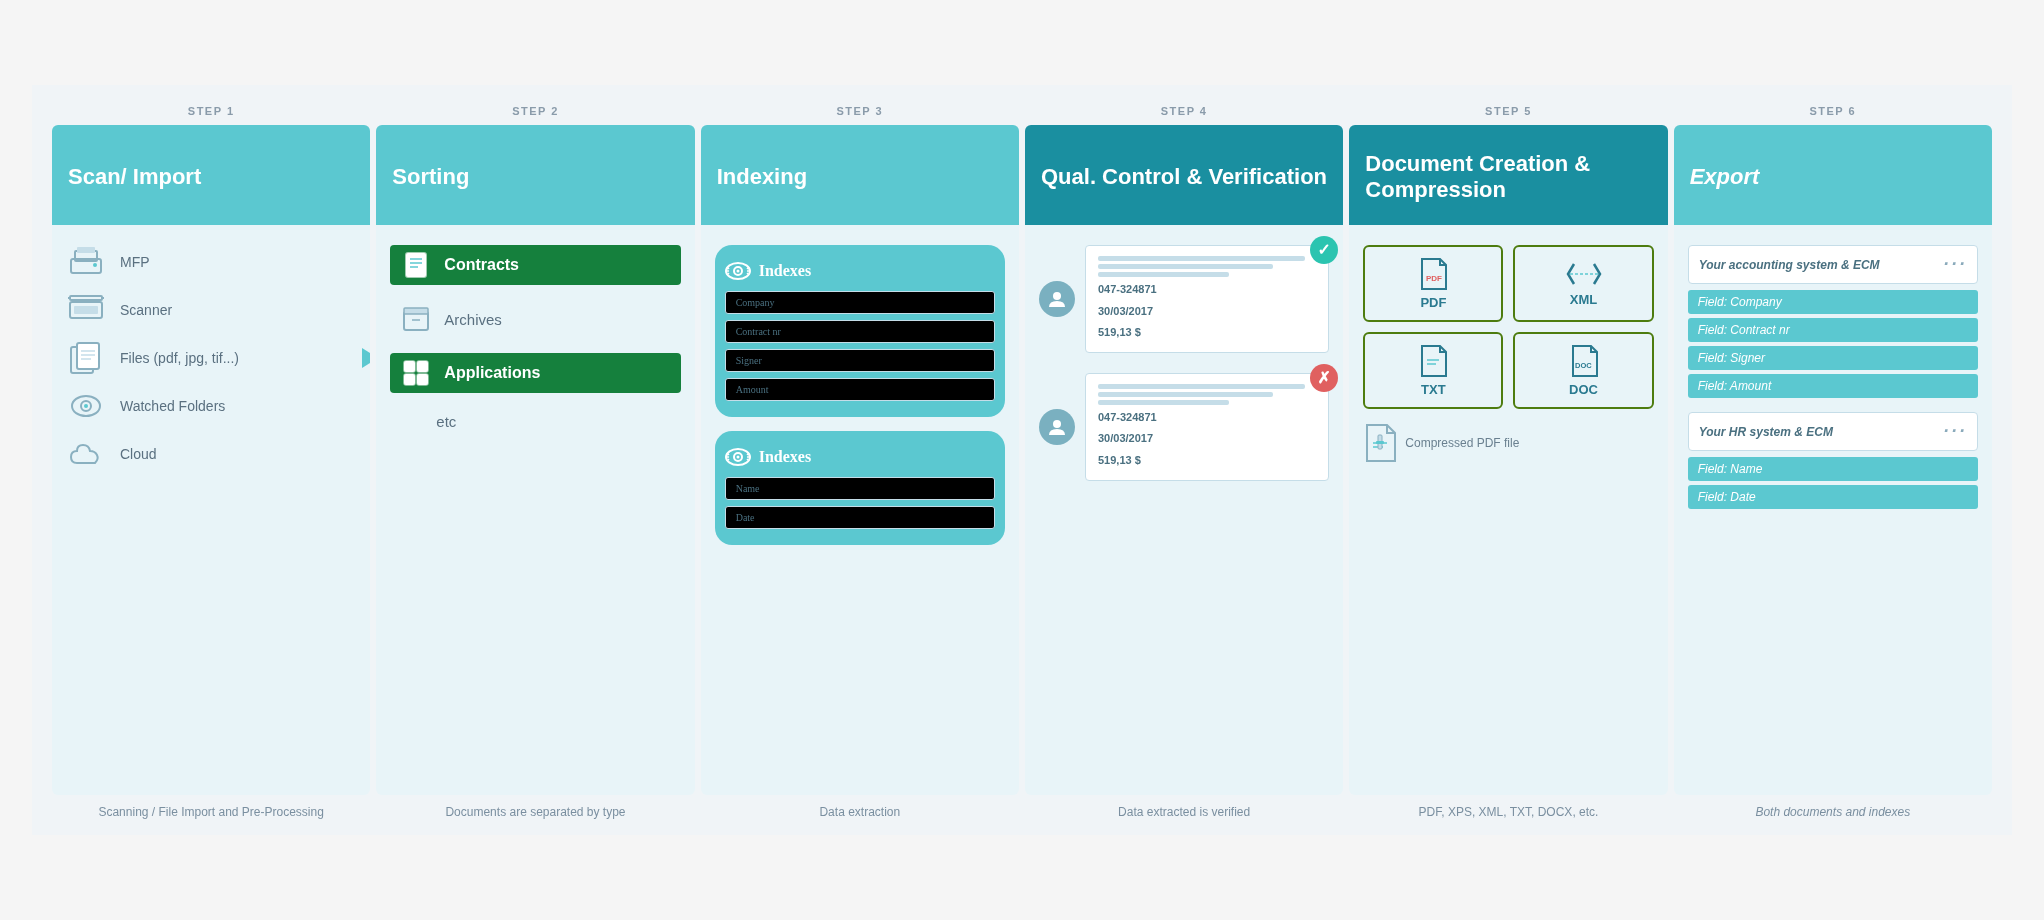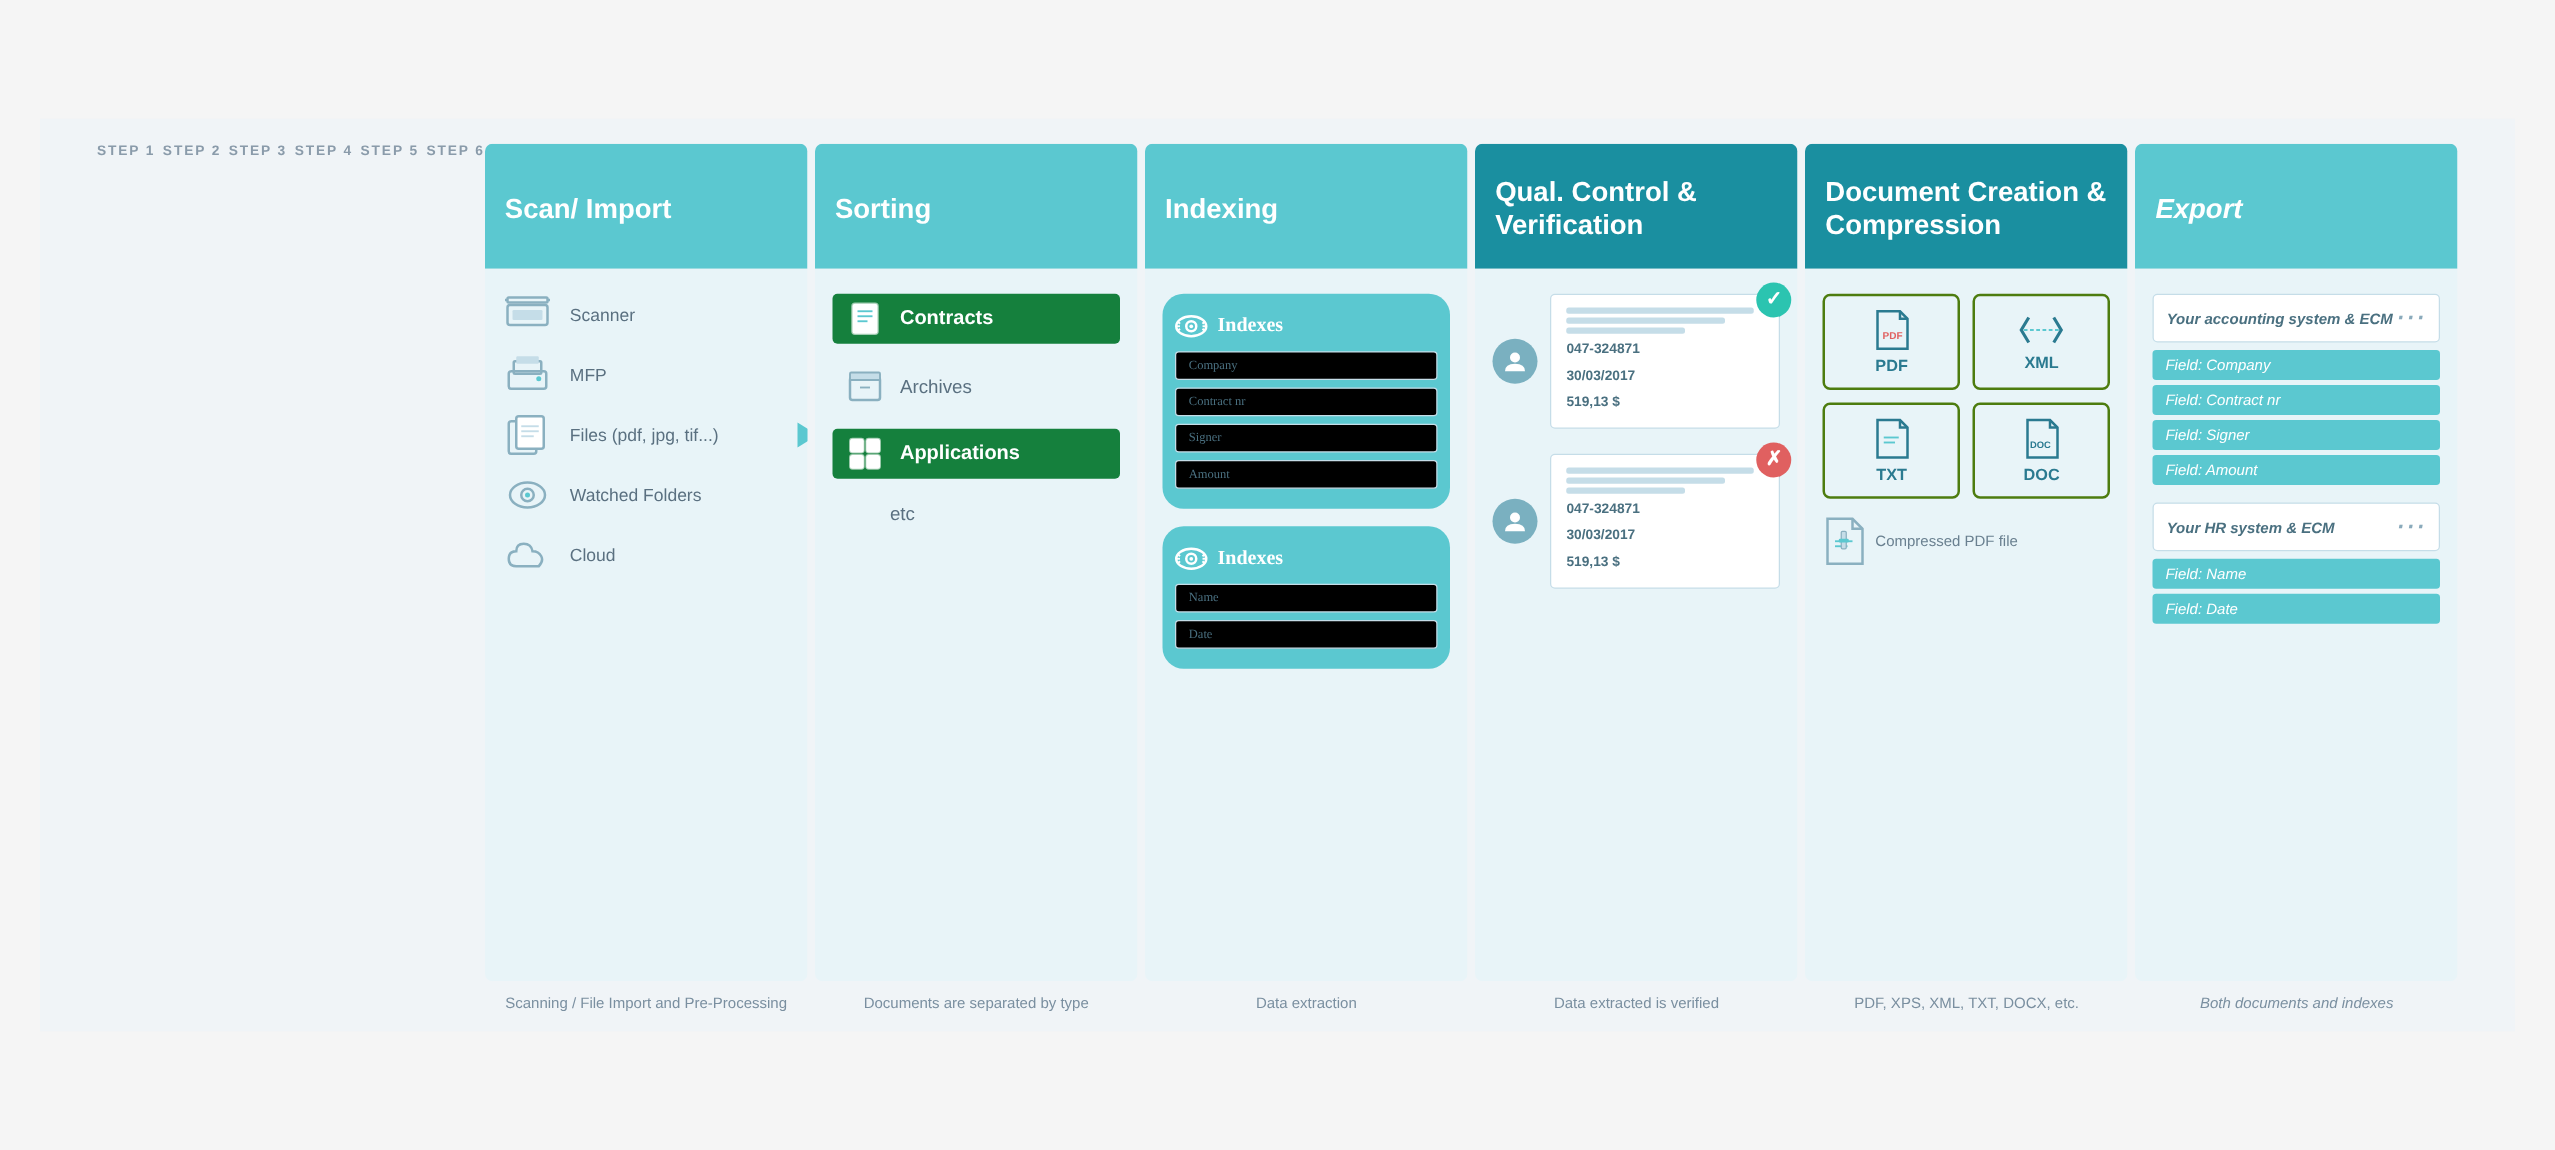--- a/index.html
+++ b/index.html
@@ -10,23 +10,22 @@
       min-height: 920px;
       display: flex;
       align-items: center;
       justify-content: center;
     }
     .diagram {
       width: 1980px;
       background: #f0f4f7;
       padding: 20px 20px 10px 20px;
       display: flex;
-      flex-direction: row;
+      flex-direction: column;
       gap: 0;
-      justify-content: center;
     }
     .steps-row {
       display: flex;
       flex-direction: row;
       gap: 6px;
       align-items: stretch;
     }
     .step-col {
       display: flex;
       flex-direction: column;
@@ -298,41 +297,41 @@
 
     <div class="step-col" style="flex:1.1;">
       <div class="step-box">
         <div class="step-header light">
           <span>Scan/ Import</span>
         </div>
         <div class="step-body">
 
           <div class="scan-item">
             <div class="scan-icon">
+              <svg width="38" height="34" viewBox="0 0 38 34">
+                <rect x="4" y="14" width="30" height="14" rx="2" fill="none" stroke="#8ab0c0" stroke-width="2"></rect>
+                <rect x="8" y="6" width="22" height="10" rx="1" fill="none" stroke="#8ab0c0" stroke-width="2"></rect>
+                <rect x="10" y="2" width="18" height="6" rx="1" fill="#c5dde8"></rect>
+                <circle cx="28" cy="20" r="2" fill="#5bc8d0"></circle>
+              </svg>
+            </div>
+            <span>MFP</span>
+          </div>
+
+          <div class="scan-item">
+            <div class="scan-icon">
               <svg width="40" height="32" viewBox="0 0 40 32">
                 <rect x="4" y="2" width="32" height="4" rx="1" fill="none" stroke="#8ab0c0" stroke-width="2"></rect>
                 <rect x="4" y="8" width="32" height="16" rx="2" fill="none" stroke="#8ab0c0" stroke-width="2"></rect>
                 <rect x="8" y="12" width="24" height="8" rx="1" fill="#c5dde8"></rect>
                 <line x1="2" y1="4" x2="4" y2="4" stroke="#8ab0c0" stroke-width="2"></line>
                 <line x1="36" y1="4" x2="38" y2="4" stroke="#8ab0c0" stroke-width="2"></line>
               </svg>
             </div>
             <span>Scanner</span>
-          </div>
-
-          <div class="scan-item">
-            <div class="scan-icon">
-              <svg width="38" height="34" viewBox="0 0 38 34">
-                <rect x="4" y="14" width="30" height="14" rx="2" fill="none" stroke="#8ab0c0" stroke-width="2"></rect>
-                <rect x="8" y="6" width="22" height="10" rx="1" fill="none" stroke="#8ab0c0" stroke-width="2"></rect>
-                <rect x="10" y="2" width="18" height="6" rx="1" fill="#c5dde8"></rect>
-                <circle cx="28" cy="20" r="2" fill="#5bc8d0"></circle>
-              </svg>
-            </div>
-            <span>MFP</span>
           </div>
 
           <div class="scan-item" style="position:relative;">
             <div class="scan-icon">
               <svg width="38" height="34" viewBox="0 0 38 34">
                 <rect x="4" y="6" width="22" height="26" rx="2" fill="none" stroke="#8ab0c0" stroke-width="2"></rect>
                 <rect x="10" y="2" width="22" height="26" rx="2" fill="white" stroke="#8ab0c0" stroke-width="2"></rect>
                 <line x1="14" y1="10" x2="28" y2="10" stroke="#c5dde8" stroke-width="1.5"></line>
                 <line x1="14" y1="14" x2="28" y2="14" stroke="#c5dde8" stroke-width="1.5"></line>
                 <line x1="14" y1="18" x2="24" y2="18" stroke="#c5dde8" stroke-width="1.5"></line>

